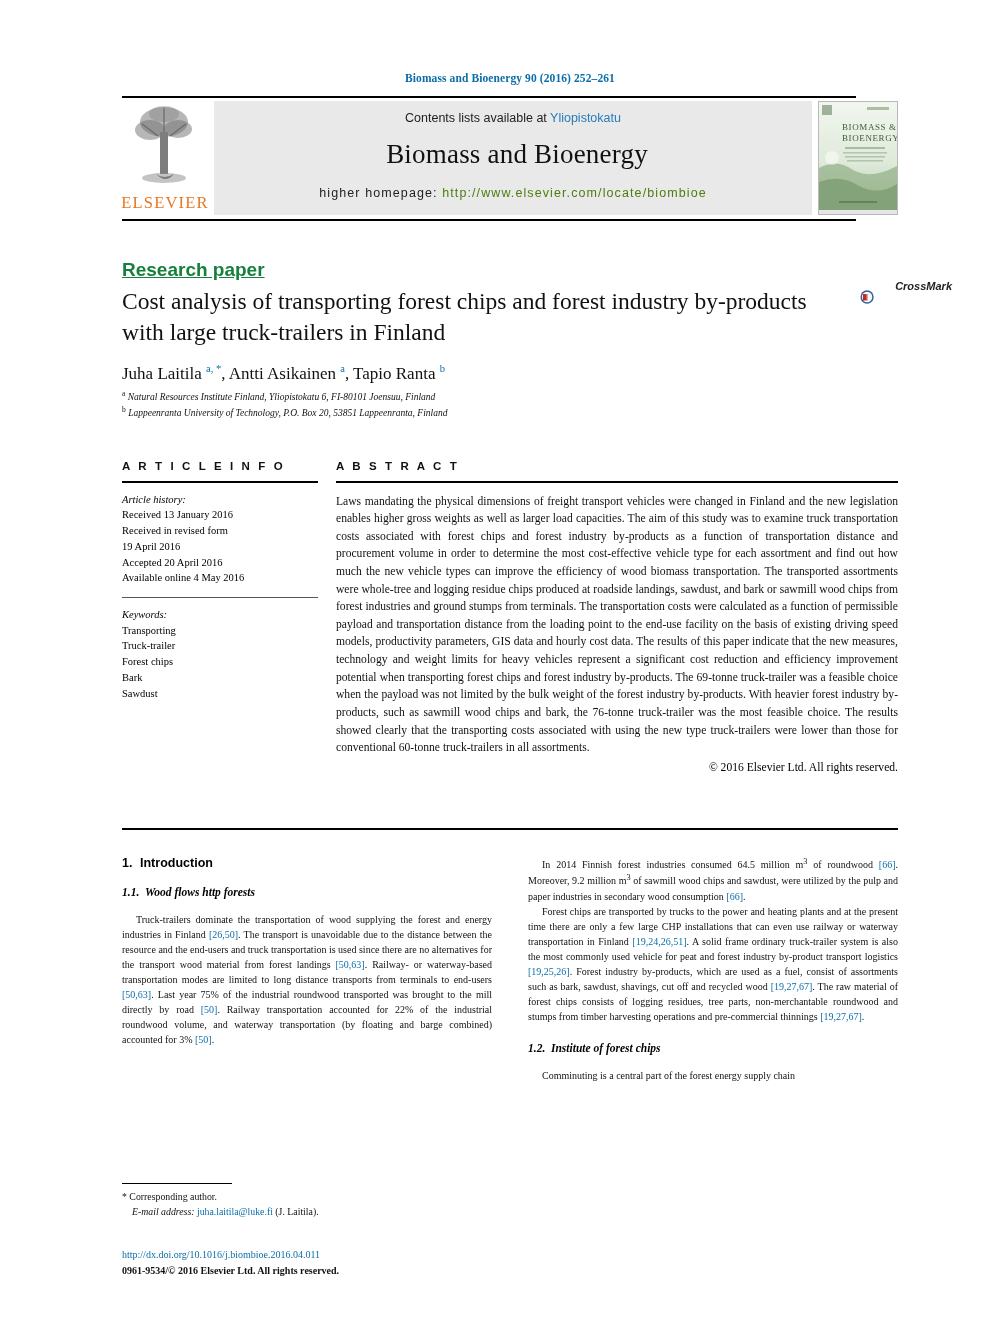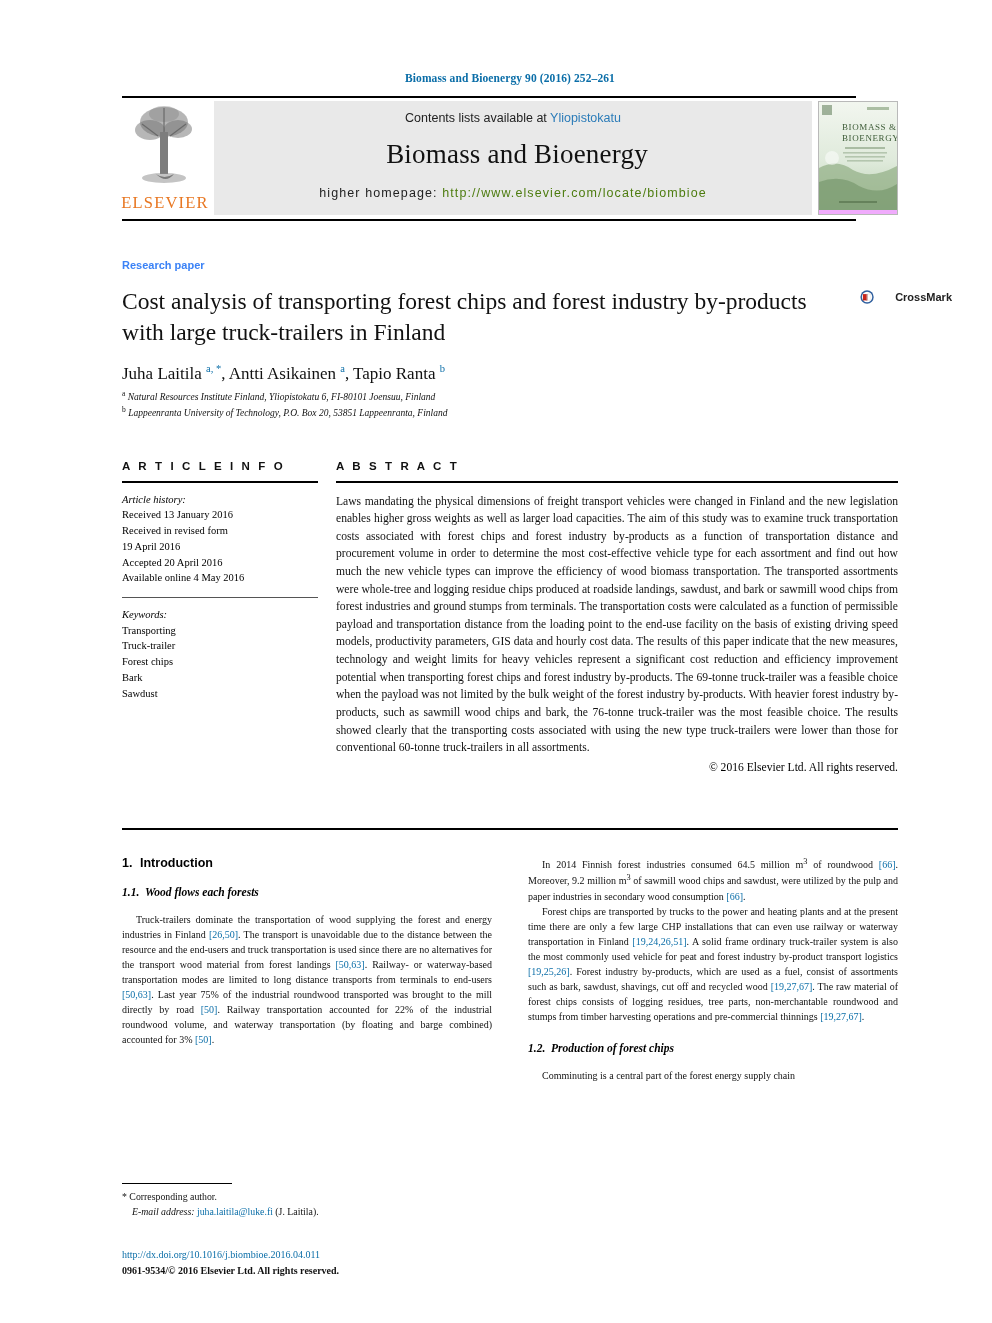--- a/index.html
+++ b/index.html
@@ -41,37 +41,37 @@
   .journal-name{
     font-size:27px;font-family:"Liberation Serif",serif;color:#111;
     margin:14px 0 16px 0;letter-spacing:.2px;padding-left:8px;
   }
   .homepage{
     font-size:12.5px;font-family:"Liberation Sans",sans-serif;color:#222;
     letter-spacing:1.1px;
   }
   .homepage .url{color:#4d7c0f;}
   .cover{
-    width:78px;flex:0 0 78px;border:1px solid #b9b9b9;background:#f0abfc;
+    width:78px;flex:0 0 78px;border:1px solid #b9b9b9;background:#e5e5e5;
     position:relative;overflow:hidden;
   }
   .mast-rule-bottom{height:2px;background:#000;width:734px;margin-top:4px;}
 
   
   .artcat{
-    position:absolute;left:108px;top:259px;font-size:11px;
-    font-family:"Liberation Sans",sans-serif;color:#3b82f6;
+    position:absolute;left:108px;top:259px;font-size:19px;
+    font-family:"Liberation Sans",sans-serif;color:#15803d;text-decoration:underline;
   }
   .artcat b{font-weight:700;}
   .title{
     position:absolute;left:108px;top:286px;width:700px;
     font-size:23.5px;line-height:1.3;color:#111;font-family:"Liberation Serif",serif;
   }
   .crossmark{position:absolute;left:846px;top:280px;width:92px;text-align:center;}
-  .cm-badge{display:flex;align-items:center;gap:21px;}
+  .cm-badge{display:flex;gap:21px;font-style:italic;}
   .cm-label{
     font-size:11px;font-weight:bold;font-family:"Liberation Sans",sans-serif;color:#222;
   }
   .authors{
     position:absolute;left:108px;top:363px;font-size:17px;color:#111;
   }
   .authors sup{color:#0b6ea8;font-size:10.5px;}
   .affils{position:absolute;left:108px;top:389px;font-size:9.5px;font-style:italic;line-height:1.45;color:#111;}
   .affils sup{font-style:normal;font-size:7.5px;}
 
@@ -252,30 +252,30 @@
 
   <div class="big-rule"></div>
 
   <div class="bodycols">
 
     <div class="col colL">
       <div class="h1">
         <span class="num">1.</span><span>Introduction</span>
       </div>
       <div class="h2">
-        <span class="num">1.1.</span>&nbsp;&nbsp;<span>Wood flows each forests</span>
+        <span class="num">1.1.</span>&nbsp;&nbsp;<span>Wood flows http forests</span>
       </div>
       <p class="body" id="lp0">Truck-trailers dominate the transportation of wood supplying the forest and energy industries in Finland <span class="ref">[26,50]</span>. The transport is unavoidable due to the distance between the resource and the end-users and truck transportation is used since there are no alternatives for the transport wood material from forest landings <span class="ref">[50,63]</span>. Railway- or waterway-based transportation modes are limited to long distance transports from terminals to end-users <span class="ref">[50,63]</span>. Last year 75% of the industrial roundwood transported was brought to the mill directly by road <span class="ref">[50]</span>. Railway transportation accounted for 22% of the industrial roundwood volume, and waterway transportation (by floating and barge combined) accounted for 3% <span class="ref">[50]</span>.</p>
     </div>
 
     <div class="col colR">
       <p class="body" id="rp0">In 2014 Finnish forest industries consumed 64.5 million m<sup>3</sup> of roundwood <span class="ref">[66]</span>. Moreover, 9.2 million m<sup>3</sup> of sawmill wood chips and sawdust, were utilized by the pulp and paper industries in secondary wood consumption <span class="ref">[66]</span>.</p>
       <p class="body cont" id="rp1" style="margin-top:0">Forest chips are transported by trucks to the power and heating plants and at the present time there are only a few large CHP installations that can even use railway or waterway transportation in Finland <span class="ref">[19,24,26,51]</span>. A solid frame ordinary truck-trailer system is also the most commonly used vehicle for peat and forest industry by-product transport logistics <span class="ref">[19,25,26]</span>. Forest industry by-products, which are used as a fuel, consist of assortments such as bark, sawdust, shavings, cut off and recycled wood <span class="ref">[19,27,67]</span>. The raw material of forest chips consists of logging residues, tree parts, non-merchantable roundwood and stumps from timber harvesting operations and pre-commercial thinnings <span class="ref">[19,27,67]</span>.</p>
       <div class="h2" style="margin-top:18px">
-        <span class="num">1.2.</span>&nbsp;&nbsp;<span>Production of forest chips</span>
+        <span class="num">1.2.</span>&nbsp;&nbsp;<span>Institute of forest chips</span>
       </div>
       <p class="body" id="rp2">Comminuting is a central part of the forest energy supply chain</p>
     </div>
 
   </div>
 
   <div class="footnote">
     <div class="fn-rule"></div>
     <div class="fn-line">
       <span>*</span>

